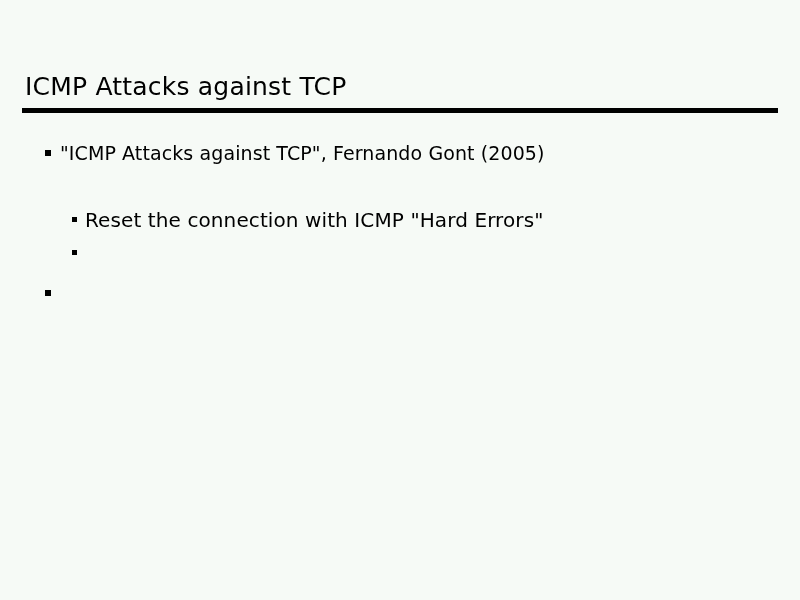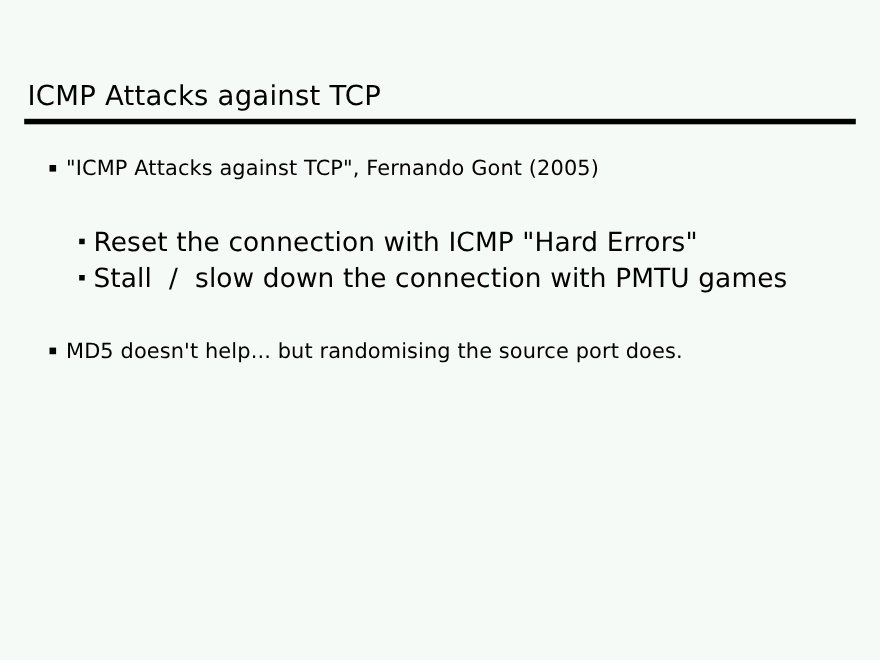--- a/index.html
+++ b/index.html
@@ -71,21 +71,21 @@
     top: 10px;
     width: 6px;
     height: 6px;
     background: #000000;
   }
 
   
   .level2 {
     padding-left: 85px;
     padding-right: 60px;
-    font-size: 24px;
+    font-size: 20px;
     line-height: 26px;
     letter-spacing: 0.1px;
   }
   .level2 > .marker {
     position: absolute;
     left: 72px;
     top: 10px;
     width: 5px;
     height: 5px;
     background: #000000;
@@ -122,27 +122,25 @@
 
     <div class="bullet level2">
       <span class="marker"></span>
       <span class="text">Reset the connection with ICMP "Hard Errors"</span>
     </div>
 
     <div class="gap-tight"></div>
 
     <div class="bullet level2">
       <span class="marker"></span>
-      <span class="text">Stall  /  slow down the connection with PMTU games</span>
     </div>
 
     <div class="gap-block"></div>
 
     <div class="bullet level1">
       <span class="marker"></span>
-      <span class="text">MD5 doesn't help... but randomising the source port does.</span>
     </div>
 
     <div class="gap-block2"></div>
 
 
   </div>
 </div>
 
 </body></html>

